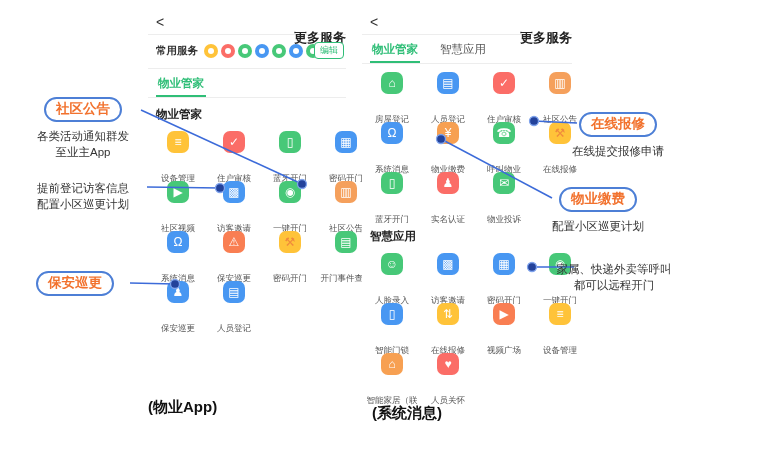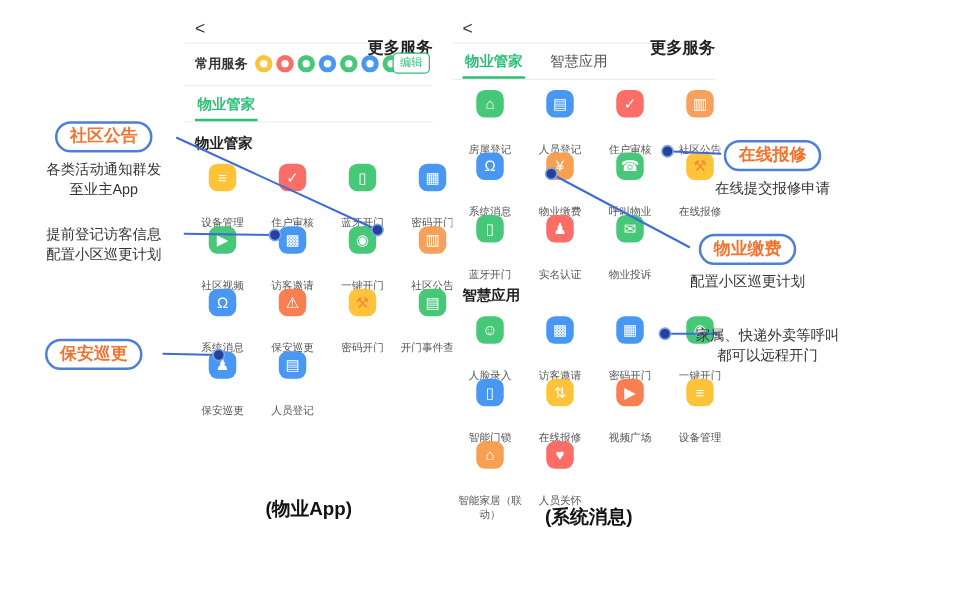--- a/index.html
+++ b/index.html
@@ -24,21 +24,21 @@
   .tab{font-size:11.5px;color:#555;padding:2px 2px 4px;}
   .tab.active{color:#2FBE77;font-weight:bold;border-bottom:2px solid #2FBE77;}
   .section-title{font-size:11.5px;font-weight:bold;color:#222;margin:9px 0 1px 8px;}
   .section-title.second{margin-top:15px;}
   
   .grid{display:grid;grid-template-columns:repeat(4,1fr);padding:0 2px;}
   .gitem{height:50px;box-sizing:border-box;padding-top:8px;display:flex;flex-direction:column;align-items:center;}
   .gicon{width:22px;height:22px;border-radius:7px;color:#fff;display:flex;align-items:center;
          justify-content:center;font-size:12px;line-height:1;flex:none;}
   .glabel{font-size:8.5px;color:#555;margin-top:20px;line-height:1.25;width:56px;text-align:center;word-break:break-all;}
-  .footer-label{position:absolute;font-size:15px;font-weight:bold;color:#111;text-align:center;}
+  .footer-label{position:absolute;font-size:15px;font-weight:bold;color:#111;text-align:left;}
   #footer-left{left:148px;width:198px;top:398px;}
   #footer-right{left:372px;width:198px;top:404px;}
   
   .callout{position:absolute;text-align:center;z-index:6;}
   .bubble{display:inline-block;border:2px solid #4D7FD6;border-radius:14px;padding:1px 10px 2px;
           color:#F2722E;font-weight:bold;font-size:13.5px;background:#fff;white-space:nowrap;}
   .cdesc{margin-top:6px;font-size:11.5px;color:#333;line-height:1.4;white-space:pre-line;}
   #svg-overlay{position:absolute;left:0;top:0;z-index:5;pointer-events:none;}
 </style>
 </head>

